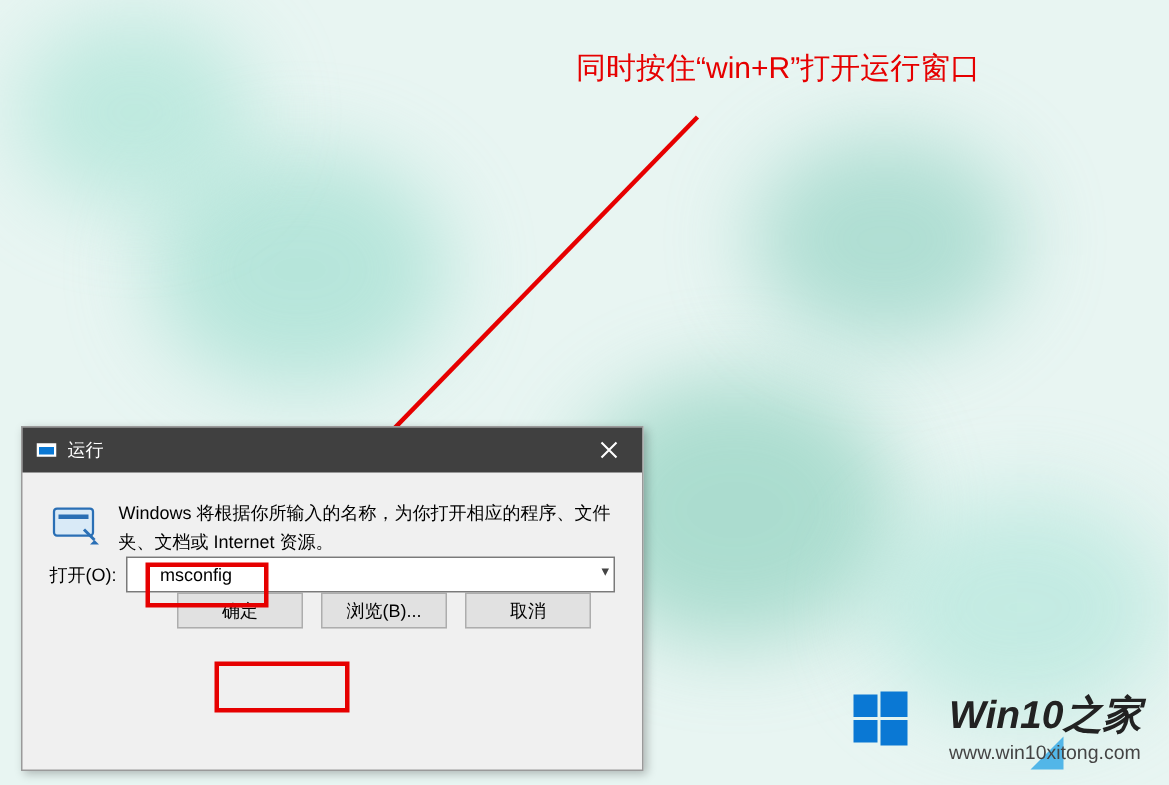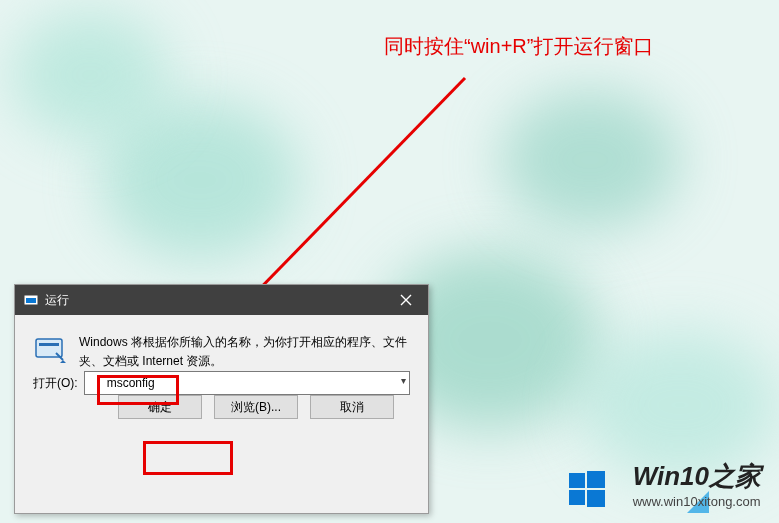--- a/index.html
+++ b/index.html
@@ -33,21 +33,21 @@
   .combo .chev{position:absolute;right:4px;top:4px;font-size:10px;color:#444;pointer-events:none}
   .btn-row{display:flex;justify-content:flex-end;gap:12px;padding:0 16px 0 0}
   .btn{width:84px;height:24px;font-size:12px;border:1px solid #adadad;background:#e1e1e1;cursor:pointer;display:flex;align-items:center;justify-content:center}
 
   
   .hl{position:absolute;border:3px solid #e60000;box-sizing:border-box;pointer-events:none}
   .hl-input{left:82px;top:90px;width:82px;height:30px}
   .hl-ok{left:128px;top:156px;width:90px;height:34px}
 
   
-  .watermark{position:absolute;right:18px;bottom:14px;display:flex;align-items:flex-end;gap:26px}
+  .watermark{position:absolute;right:18px;bottom:14px;display:flex;align-items:flex-start;gap:26px}
   .win-logo{width:40px;height:40px}
   .wm-text{display:flex;flex-direction:column;align-items:flex-start}
   .wm-main{font-size:26px;font-weight:700;font-style:italic;color:#222}
   .wm-sub{font-size:13px;color:#444}
   .corner-fold{position:absolute;right:70px;bottom:10px;width:0;height:0;border-left:22px solid transparent;border-bottom:22px solid #52b6e8;transform:rotate(0deg)}
 </style>
 </head>
 <body>
 
 <div class="bg-blot b1"></div>

